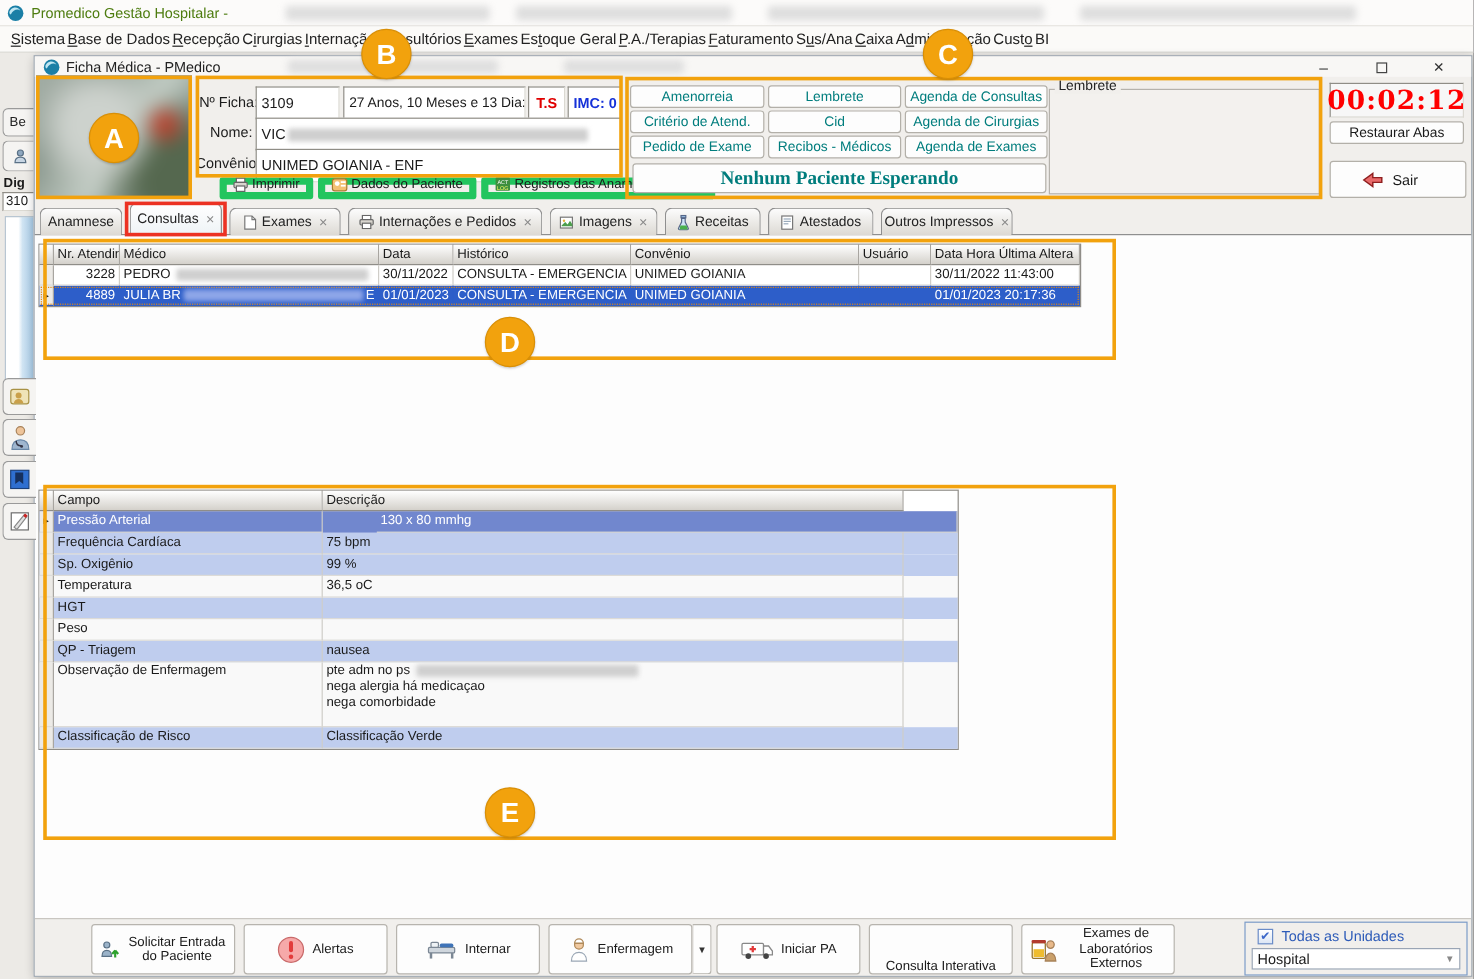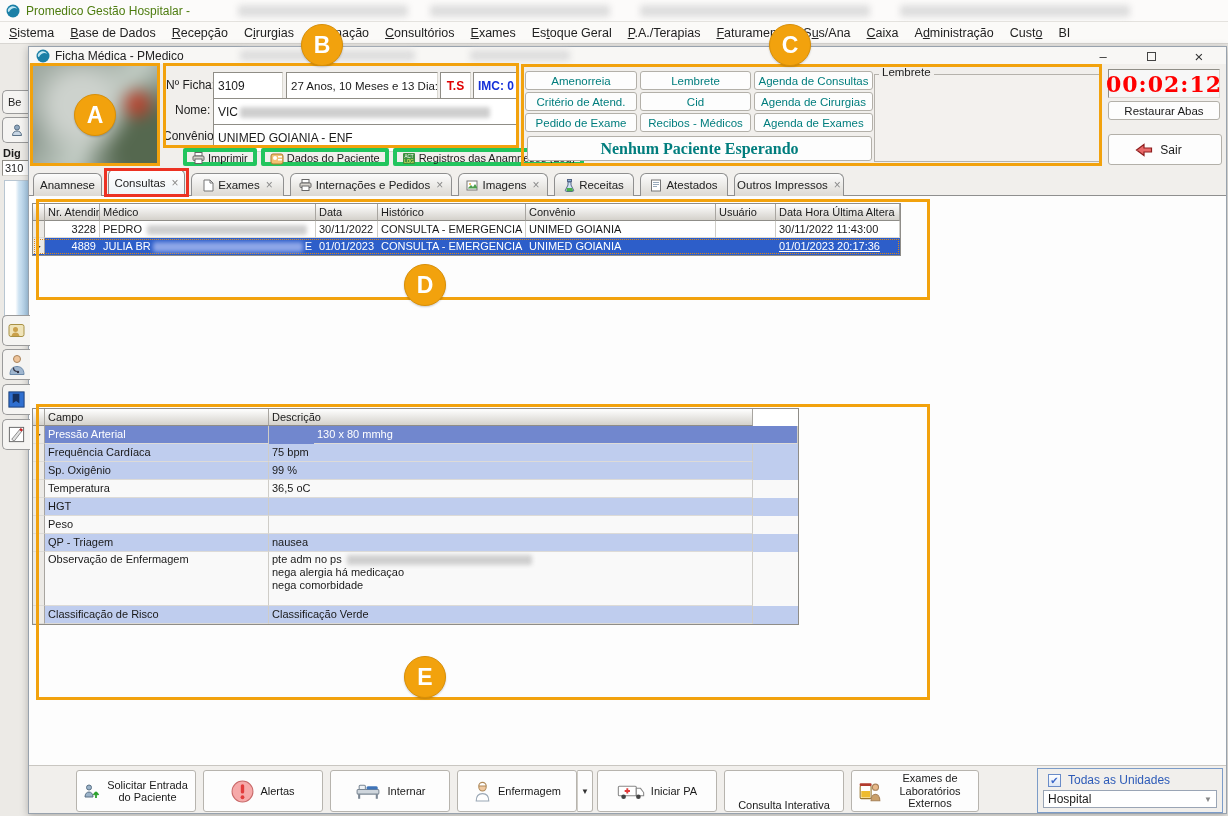--- a/index.html
+++ b/index.html
@@ -5,21 +5,21 @@
 *{margin:0;padding:0;box-sizing:border-box}
 html,body{background:#666}
 #screen{position:relative;width:1228px;height:816px;margin:0 auto;background:#e9e7e3;overflow:hidden;
   font-family:"Liberation Sans",sans-serif;color:#1a1a1a}
 .abs{position:absolute}
 
 
 .appbar{left:0;top:0;width:1228px;height:22px;background:#fcfbfa;border-bottom:1px solid #e4e2de;display:flex;align-items:center;gap:6px;padding-left:6px}
 .apptitle{font-size:12px;color:#4d7c0f;white-space:nowrap}
 .tblur{background:#dedede;filter:blur(3px);border-radius:3px}
-.menubar{left:0;top:22px;width:1228px;height:22px;background:#fbfaf8;border-bottom:1px solid #d8d6d2;display:flex;align-items:center;gap:16px;padding-left:9px}
+.menubar{left:0;top:22px;width:1228px;height:22px;background:#fbfaf8;border-bottom:1px solid #d8d6d2;display:flex;align-items:center;gap:2px;padding-left:9px}
 .mitem{font-size:12.5px;color:#222;white-space:nowrap;cursor:default}
 .mitem u{text-decoration:underline}
 
 
 .sidestrip{left:0;top:44px;width:29px;height:772px;background:#eceae6}
 .sidetab{left:2px;width:28px;background:#f5f4f2;border:1px solid #9a9a9a;border-right:none;border-radius:5px 0 0 5px;font-size:11px;display:flex;align-items:center;padding-left:5px;color:#222}
 .stab{position:absolute;left:2px;width:28px;height:31px;background:#f5f4f2;border:1px solid #9a9a9a;border-right:none;border-radius:5px 0 0 5px;display:flex;align-items:center;justify-content:center}
 .sidephoto{left:4px;top:180px;width:25px;height:142px;background:linear-gradient(90deg,#ffffff 0 45%,#cfe3f2 60%,#a9cce8 100%);border:1px solid #b8c6d2}
 
 
@@ -35,21 +35,21 @@
 .photo{left:30px;top:63px;width:130px;height:102px;overflow:hidden;background:#7e8b80;border:1px solid #777}
 .photo .pblur{position:absolute;left:-12px;top:-12px;right:-12px;bottom:-12px;filter:blur(7px);
  background:
   radial-gradient(circle at 78% 42%, rgba(190,60,40,.9) 0 5%, transparent 13%),
   radial-gradient(circle at 40% 42%, #cdd2cd 0 22%, transparent 48%),
   radial-gradient(circle at 85% 75%, #55684f 0 18%, transparent 42%),
   linear-gradient(125deg,#a9b3ab 0%,#8b988e 30%,#c3cdc5 55%,#708075 80%,#93a396 100%)}
 .tsred{color:#e00000;font-weight:bold;justify-content:center}
 .imcblue{color:#1531d8;font-weight:bold}
 .ptool{left:183px;top:148px;display:flex;gap:4px}
-.tbtn{display:flex;align-items:flex-start;gap:3px;height:18px;padding:0 5px;background:#f1efec;border:4px solid #22c55e;border-radius:2px;font-size:11px;white-space:nowrap;cursor:default}
+.tbtn{display:flex;align-items:flex-end;gap:3px;height:18px;padding:0 5px;background:#f1efec;border:6px solid #22c55e;border-radius:2px;font-size:11px;white-space:nowrap;cursor:default}
 
 
 .quickgrid{left:525px;top:71px;display:grid;grid-template-columns:112px 111px 119px;grid-auto-rows:19px;gap:2px 3px}
 .qbtn{background:#fdfdfd;border:1px solid #b3b0a9;border-radius:3px;color:#007d7d;font-size:11.5px;display:flex;align-items:center;justify-content:center;white-space:nowrap;cursor:default}
 .banner{left:527px;top:136px;width:345px;height:25px;background:#fdfdfd;border:1px solid #b3b0a9;border-radius:3px;display:flex;align-items:center;justify-content:center;
  font-family:"Liberation Serif",serif;font-weight:bold;font-size:16px;color:#007d7d}
 .lembox{left:874px;top:74px;width:226px;height:88px;border:1px solid #b5b2ac;background:#f3f1ee}
 .lemlabel{left:879px;top:66px;font-size:11.5px;background:#f1efec;padding:0 3px;color:#222}
 
 
@@ -346,21 +346,21 @@
         <div class="tcell" style="width: 124px;">30/11/2022 11:43:00</div>
       </div>
       <div class="trow rsel">
         <div class="tcell tind" style="width: 12px;">▸</div>
         <div class="tcell tnum" style="width: 55px;">4889</div>
         <div class="tcell" style="width: 216px;"><span>JULIA BR</span><span class="blurpatch bsel" style="width: 150px;"></span><span>E</span></div>
         <div class="tcell" style="width: 62px;">01/01/2023</div>
         <div class="tcell" style="width: 148px;">CONSULTA - EMERGENCIA</div>
         <div class="tcell" style="width: 190px;">UNIMED GOIANIA</div>
         <div class="tcell" style="width: 60px;"></div>
-        <div class="tcell" style="width: 124px; text-decoration: underline;">01/01/2023 20:17:36</div>
+        <div class="tcell" style="width: 124px;">01/01/2023 20:17:36</div>
       </div>
     </div>
 
   <div class="tbl" id="tableE" style="left:32px;top:408px">
       <div class="trow thead">
         <div class="tcell" style="width: 12px;"></div>
         <div class="tcell" style="width: 224px;">Campo</div>
         <div class="tcell" style="width: 484px;">Descrição</div>
       </div>
       <div class="trow erow esel">

